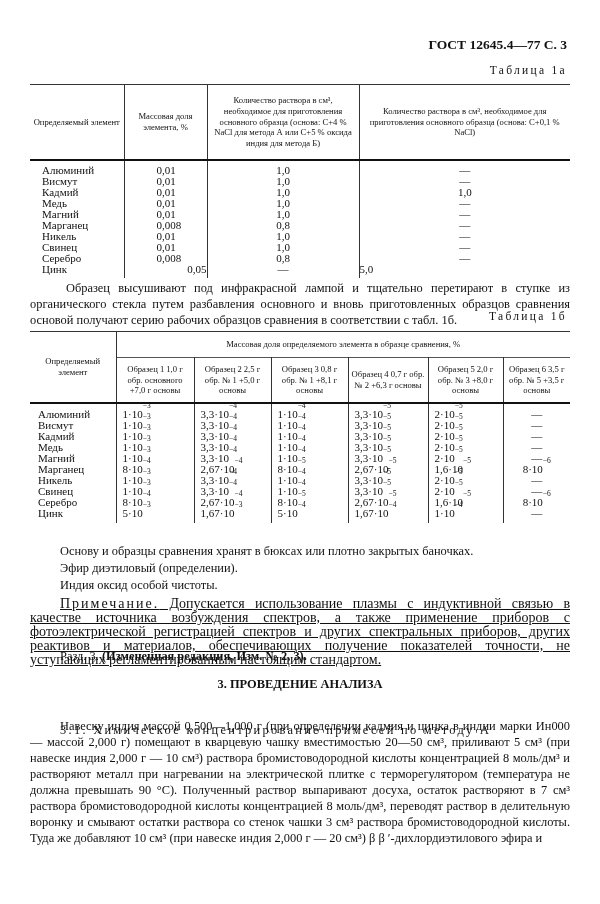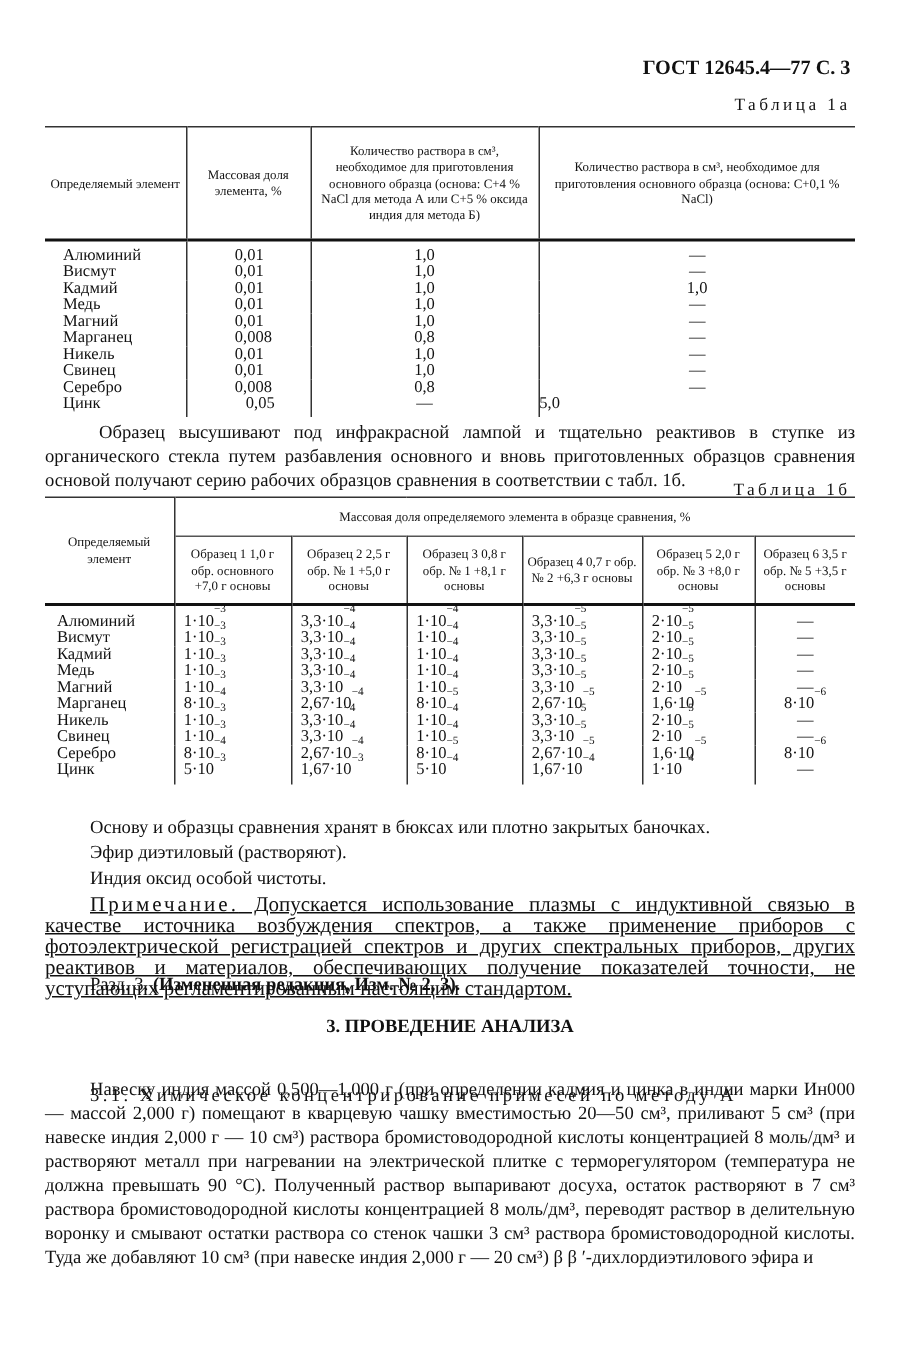--- a/index.html
+++ b/index.html
@@ -101,30 +101,30 @@
         <td style="text-align: center;">—</td>
       </tr>
       <tr>
         <td style="text-align: left; padding-left: 12px;">Серебро</td>
         <td style="text-align: left; padding-left: 32px;">0,008</td>
         <td style="text-align: center;">0,8</td>
         <td style="text-align: center;">—</td>
       </tr>
       <tr>
         <td style="text-align: left; padding-left: 12px;">Цинк</td>
-        <td style="text-align: center; padding-left: 16px;">0,05</td>
+        <td style="text-align: right; padding-left: 16px;">0,05</td>
         <td style="text-align: center;">—</td>
         <td style="">5,0</td>
       </tr>
     </tbody>
 </table>
 
-<div class="abs p" style="left:30px; top:280px; width:540px; text-indent:36px;">Образец высушивают под инфракрасной лампой и тщательно реактивов в ступке из органического стекла путем разбавления основного и вновь приготовленных образцов сравнения основой получают серию рабочих образцов сравнения в соответствии с табл. 1б.</div>
-
-<div class="abs tcap sp" style="top:321px;">Таблица 1б</div>
+<div class="abs p" style="left:30px; top:280px; width:540px; text-indent:36px;">Образец высушивают под инфракрасной лампой и тщательно перетирают в ступке из органического стекла путем разбавления основного и вновь приготовленных образцов сравнения основой получают серию рабочих образцов сравнения в соответствии с табл. 1б.</div>
+
+<div class="abs tcap sp" style="top:310px;">Таблица 1б</div>
 <table class="t2">
   <colgroup>
     <col style="width:86px">
       <col style="width:78px">
       <col style="width:77px">
       <col style="width:77px">
       <col style="width:80px">
       <col style="width:75px">
       <col style="width:67px">
   </colgroup>
@@ -230,21 +230,21 @@
         <td style="text-align: left; padding-left: 6px;">1,67·10<sup>−3</sup></td>
         <td style="text-align: left; padding-left: 6px;">5·10<sup>−4</sup></td>
         <td style="text-align: left; padding-left: 6px;">1,67·10<sup>−4</sup></td>
         <td style="text-align: left; padding-left: 6px;">1·10<sup>−4</sup></td>
         <td style="text-align: center;">—</td>
       </tr>
     </tbody>
 </table>
 
 <div class="abs p" style="left:60px; top:543px;">Основу и образцы сравнения хранят в бюксах или плотно закрытых баночках.</div>
-<div class="abs p" style="left:60px; top:560px;">Эфир диэтиловый (растворяют).</div>
+<div class="abs p" style="left:60px; top:560px;">Эфир диэтиловый (определении).</div>
 <div class="abs p" style="left:60px; top:577px;">Индия оксид особой чистоты.</div>
 
 <div class="abs note" style="left:30px; top:597px; width:540px; text-indent:30px;"><span class="sp" style="letter-spacing:2px;">Примечание.</span><span> Допускается использование плазмы с индуктивной связью в качестве источника возбуждения спектров, а также применение приборов с фотоэлектрической регистрацией спектров и других спектральных приборов, других реактивов и материалов, обеспечивающих получение показателей точности, не уступающих регламентированным настоящим стандартом.</span></div>
 
 <div class="abs p" style="left:60px; top:648px;"><span>Разд. 3. </span><b>(Измененная редакция, Изм. № 2, 3).</b></div>
 
 <div class="abs p" style="left:0; width:600px; top:676px; text-align:center; font-weight:bold;">3. ПРОВЕДЕНИЕ АНАЛИЗА</div>
 <div class="abs p sp" style="left:60px; top:722px;">3.1. Химическое концентрирование примесей по методу А</div>
 <div class="abs p" style="left:30px; top:718px; width:540px; text-indent:30px;">Навеску индия массой 0,500—1,000 г (при определении кадмия и цинка в индии марки Ин000 — массой 2,000 г) помещают в кварцевую чашку вместимостью 20—50 см³, приливают 5 см³ (при навеске индия 2,000 г — 10 см³) раствора бромистоводородной кислоты концентрацией 8 моль/дм³ и растворяют металл при нагревании на электрической плитке с терморегулятором (температура не должна превышать 90 °С). Полученный раствор выпаривают досуха, остаток растворяют в 7 см³ раствора бромистоводородной кислоты концентрацией 8 моль/дм³, переводят раствор в делительную воронку и смывают остатки раствора со стенок чашки 3 см³ раствора бромистоводородной кислоты. Туда же добавляют 10 см³ (при навеске индия 2,000 г — 20 см³) β β ′-дихлордиэтилового эфира и</div>
 

